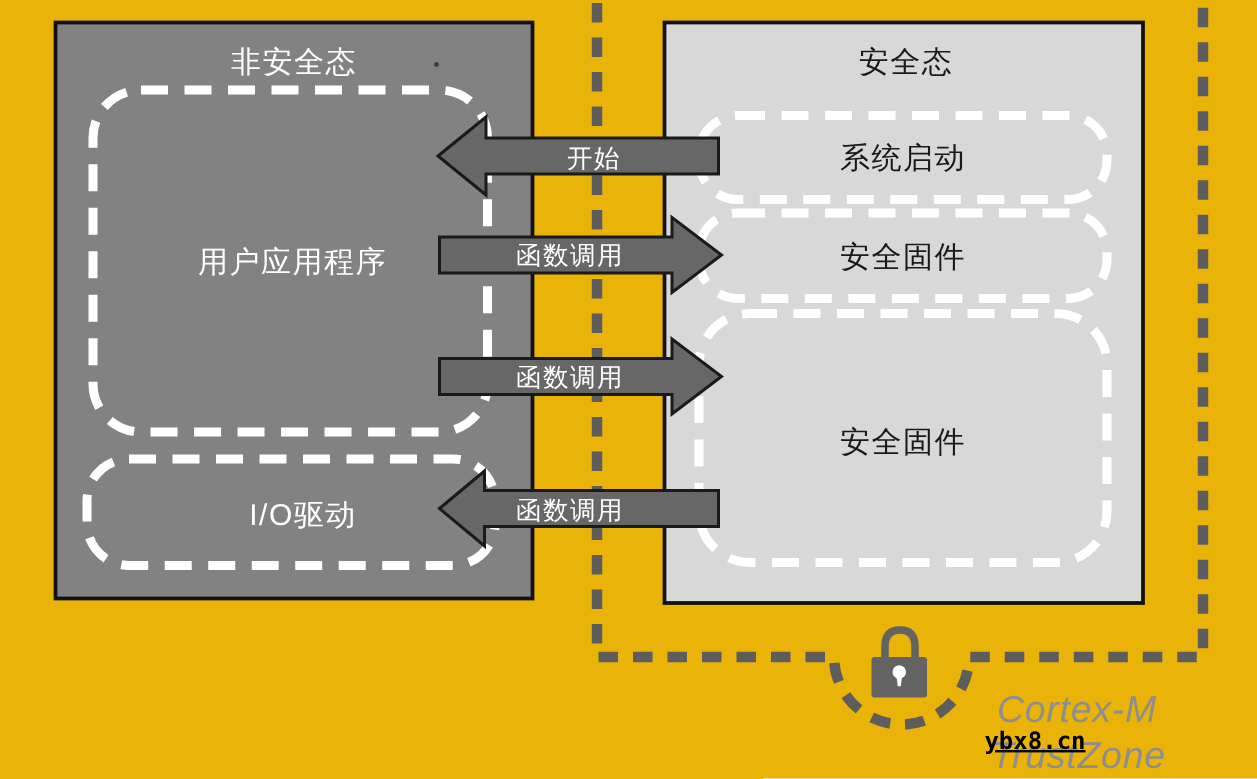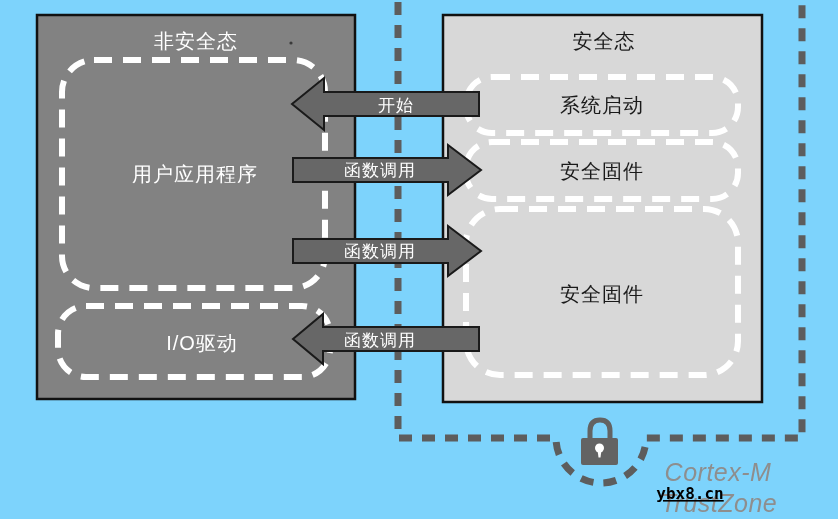--- a/index.html
+++ b/index.html
@@ -1,20 +1,20 @@
 <!DOCTYPE html>
 <html><head>
 <meta charset="utf-8">
 <style>
   html, body { margin: 0; padding: 0; background: #ffffff; }
   .canvas {
     position: relative;
     width: 838px;
     height: 519px;
-    background: #7dd3fc;
+    background: #eab308;
     overflow: hidden;
     font-family: "Liberation Sans", "DejaVu Sans", sans-serif;
   }
   svg { display: block; }
   text {
     font-family: "Liberation Sans", "DejaVu Sans", sans-serif;
   }
   .region-title { font-size: 20px; letter-spacing: 1px; }
   .box-label    { font-size: 20px; letter-spacing: 1px; }
   .arrow-label  { font-size: 17px; letter-spacing: 1px; }

